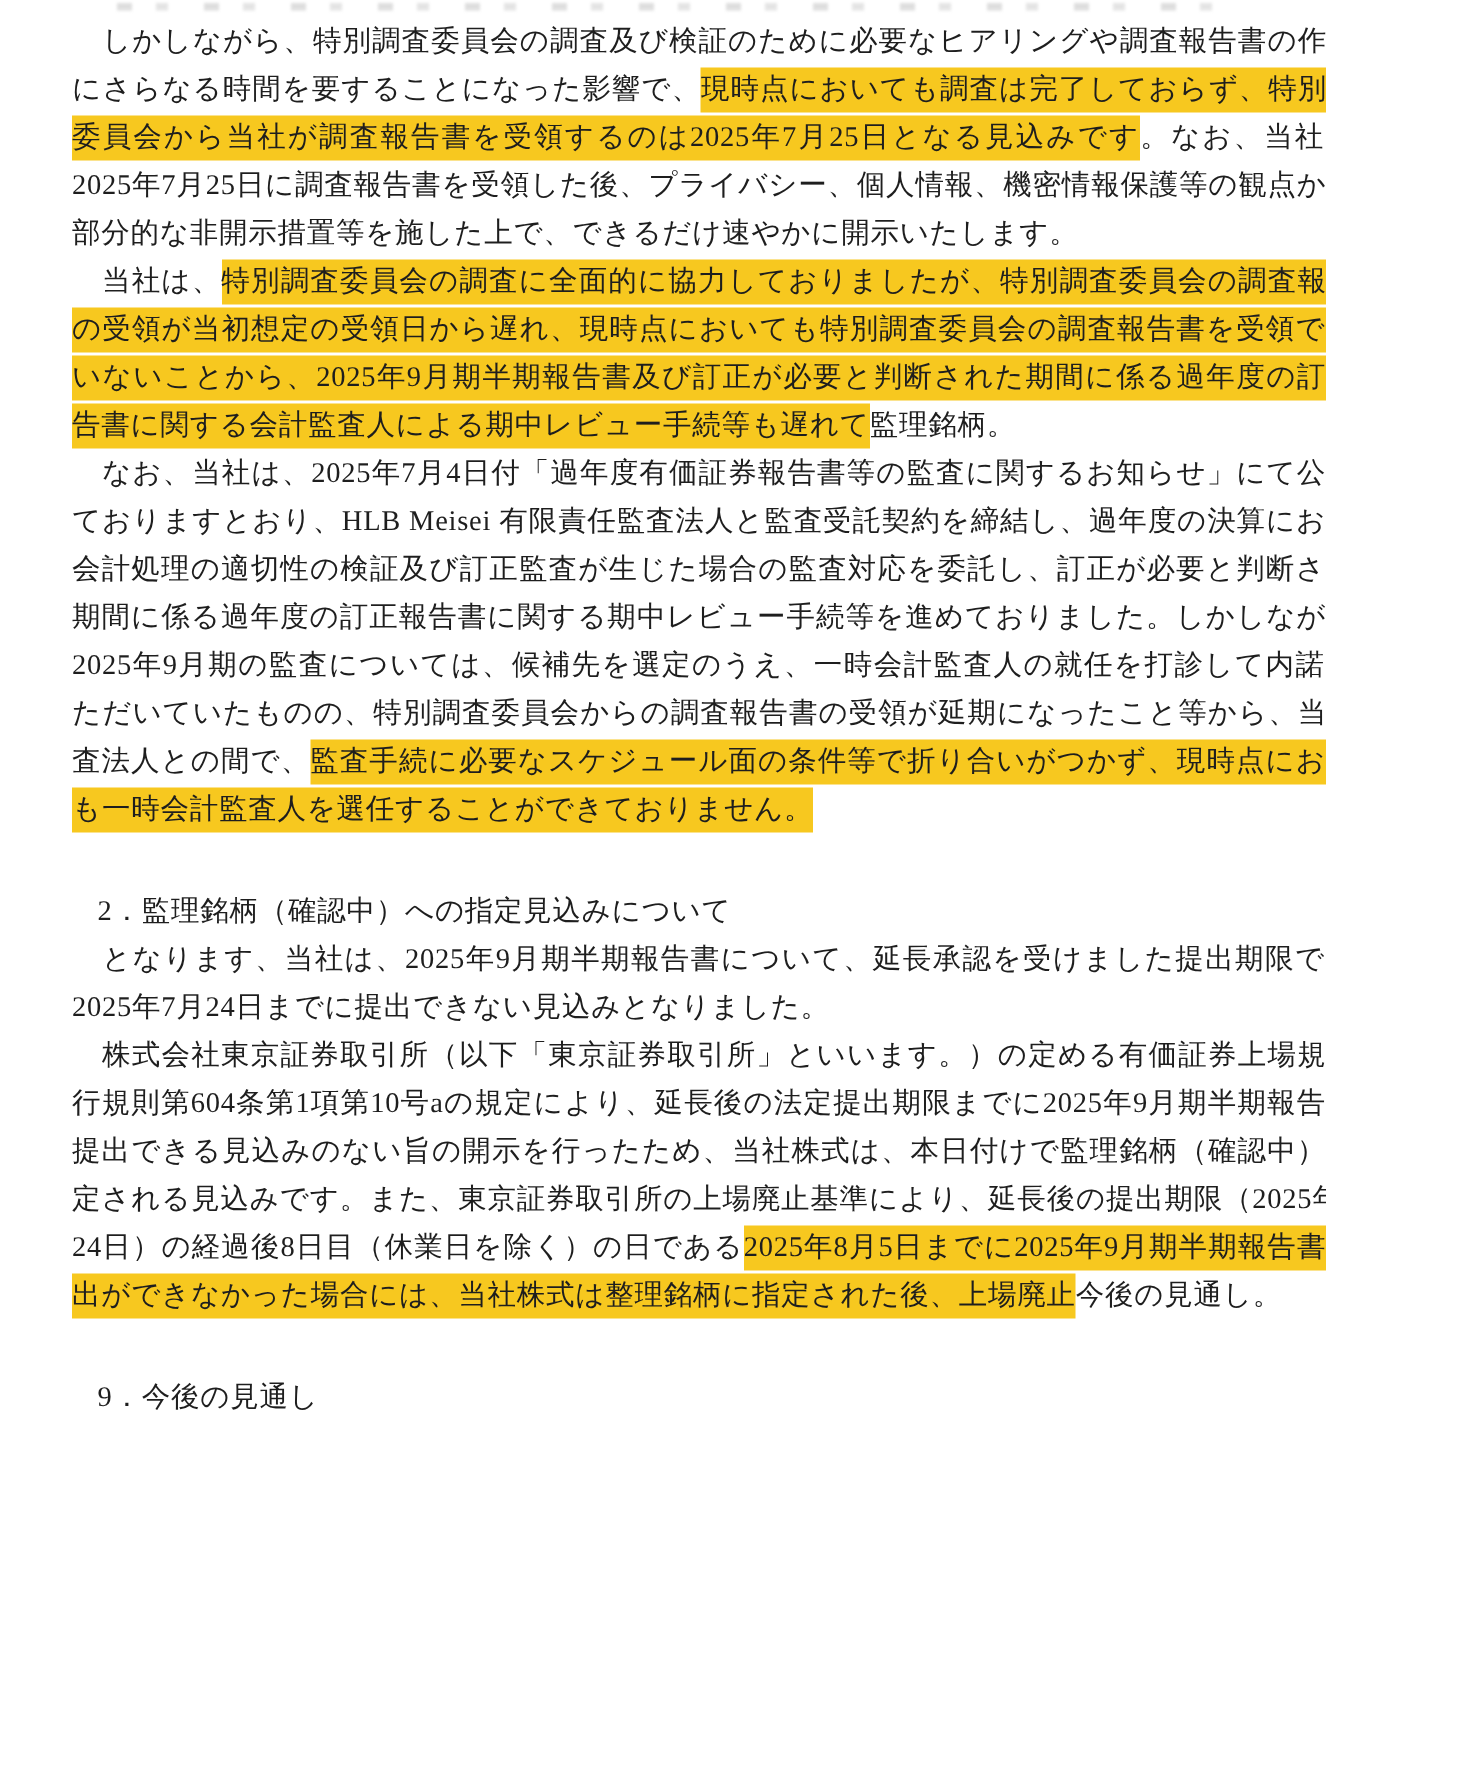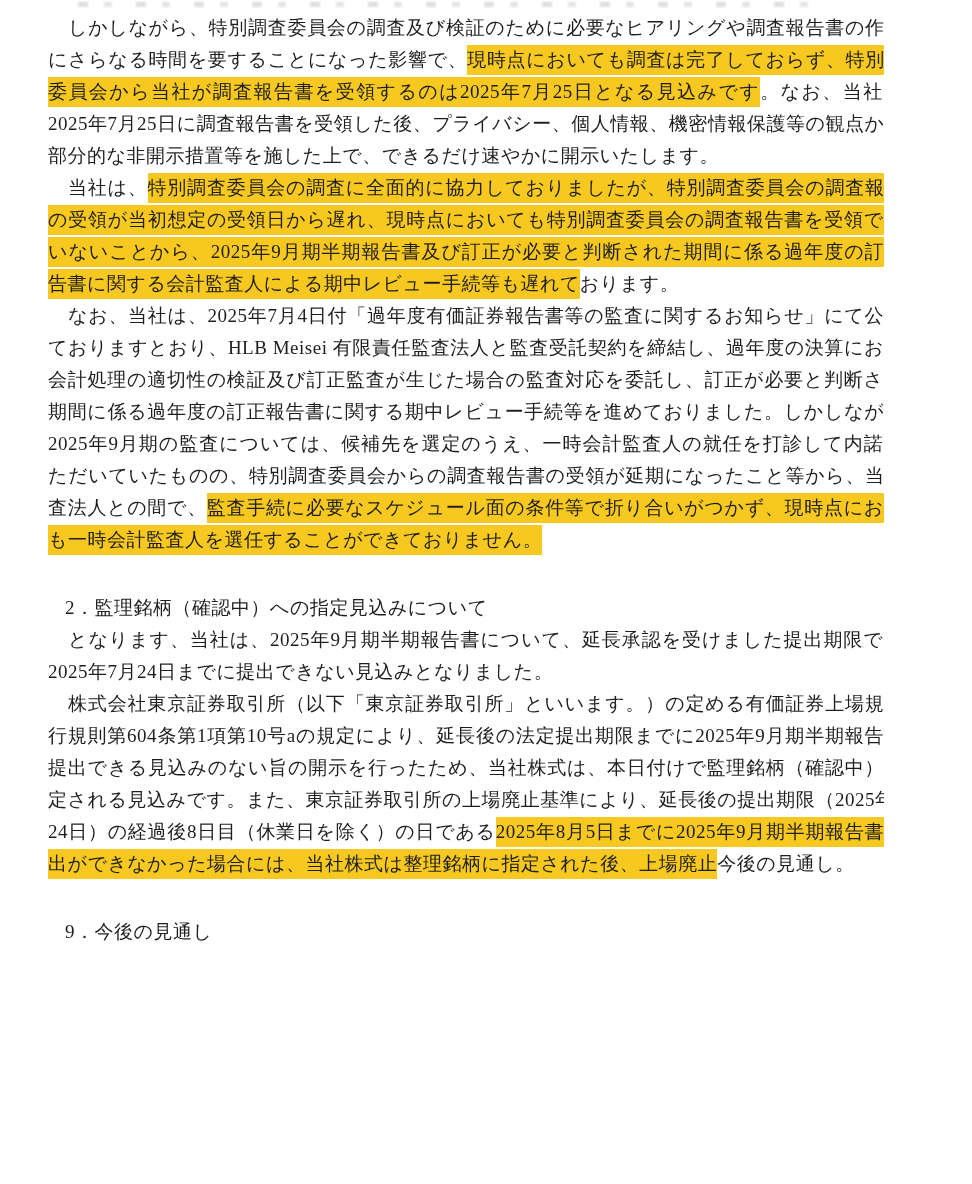--- a/index.html
+++ b/index.html
@@ -48,20 +48,20 @@
     box-decoration-break:clone;
   }
 </style>
 </head>
 <body>
 
 <div class="page" style="background: rgb(255, 255, 255); color: rgb(30, 30, 30); --hl: #f7c81f;">
   <div class="clip-fragment"></div>
   <main id="doc-body" class="doc">
       <p class="para"><span class="plain">しかしながら、特別調査委員会の調査及び検証のために必要なヒアリングや調査報告書の作成等にさらなる時間を要することになった影響で、</span><span class="hl">現時点においても調査は完了しておらず、特別調査委員会から当社が調査報告書を受領するのは2025年7月25日となる見込みです</span><span class="plain">。なお、当社は、2025年7月25日に調査報告書を受領した後、プライバシー、個人情報、機密情報保護等の観点から、部分的な非開示措置等を施した上で、できるだけ速やかに開示いたします。</span></p>
-      <p class="para"><span class="plain">当社は、</span><span class="hl">特別調査委員会の調査に全面的に協力しておりましたが、特別調査委員会の調査報告書の受領が当初想定の受領日から遅れ、現時点においても特別調査委員会の調査報告書を受領できていないことから、2025年9月期半期報告書及び訂正が必要と判断された期間に係る過年度の訂正報告書に関する会計監査人による期中レビュー手続等も遅れて</span><span class="plain">おります。</span></p>
+      <p class="para"><span class="plain">当社は、</span><span class="hl">特別調査委員会の調査に全面的に協力しておりましたが、特別調査委員会の調査報告書の受領が当初想定の受領日から遅れ、現時点においても特別調査委員会の調査報告書を受領できていないことから、2025年9月期半期報告書及び訂正が必要と判断された期間に係る過年度の訂正報告書に関する会計監査人による期中レビュー手続等も遅れて</span><span class="plain">監理銘柄。</span></p>
       <p class="para"><span class="plain">なお、当社は、2025年7月4日付「過年度有価証券報告書等の監査に関するお知らせ」にて公表しておりますとおり、HLB Meisei 有限責任監査法人と監査受託契約を締結し、過年度の決算における会計処理の適切性の検証及び訂正監査が生じた場合の監査対応を委託し、訂正が必要と判断された期間に係る過年度の訂正報告書に関する期中レビュー手続等を進めておりました。しかしながら、2025年9月期の監査については、候補先を選定のうえ、一時会計監査人の就任を打診して内諾をいただいていたものの、特別調査委員会からの調査報告書の受領が延期になったこと等から、当該監査法人との間で、</span><span class="hl">監査手続に必要なスケジュール面の条件等で折り合いがつかず、現時点においても一時会計監査人を選任することができておりません。</span></p>
       <p class="heading">2．監理銘柄（確認中）への指定見込みについて</p>
       <p class="para"><span class="plain">となります、当社は、2025年9月期半期報告書について、延長承認を受けました提出期限である2025年7月24日までに提出できない見込みとなりました。</span></p>
       <p class="para"><span class="plain">株式会社東京証券取引所（以下「東京証券取引所」といいます。）の定める有価証券上場規程施行規則第604条第1項第10号aの規定により、延長後の法定提出期限までに2025年9月期半期報告書を提出できる見込みのない旨の開示を行ったため、当社株式は、本日付けで監理銘柄（確認中）に指定される見込みです。また、東京証券取引所の上場廃止基準により、延長後の提出期限（2025年7月24日）の経過後8日目（休業日を除く）の日である</span><span class="hl">2025年8月5日までに2025年9月期半期報告書の提出ができなかった場合には、当社株式は整理銘柄に指定された後、上場廃止</span><span class="plain">今後の見通し。</span></p>
       <p class="heading">9．今後の見通し</p>
     </main>
 </div>
 
 </body></html>

